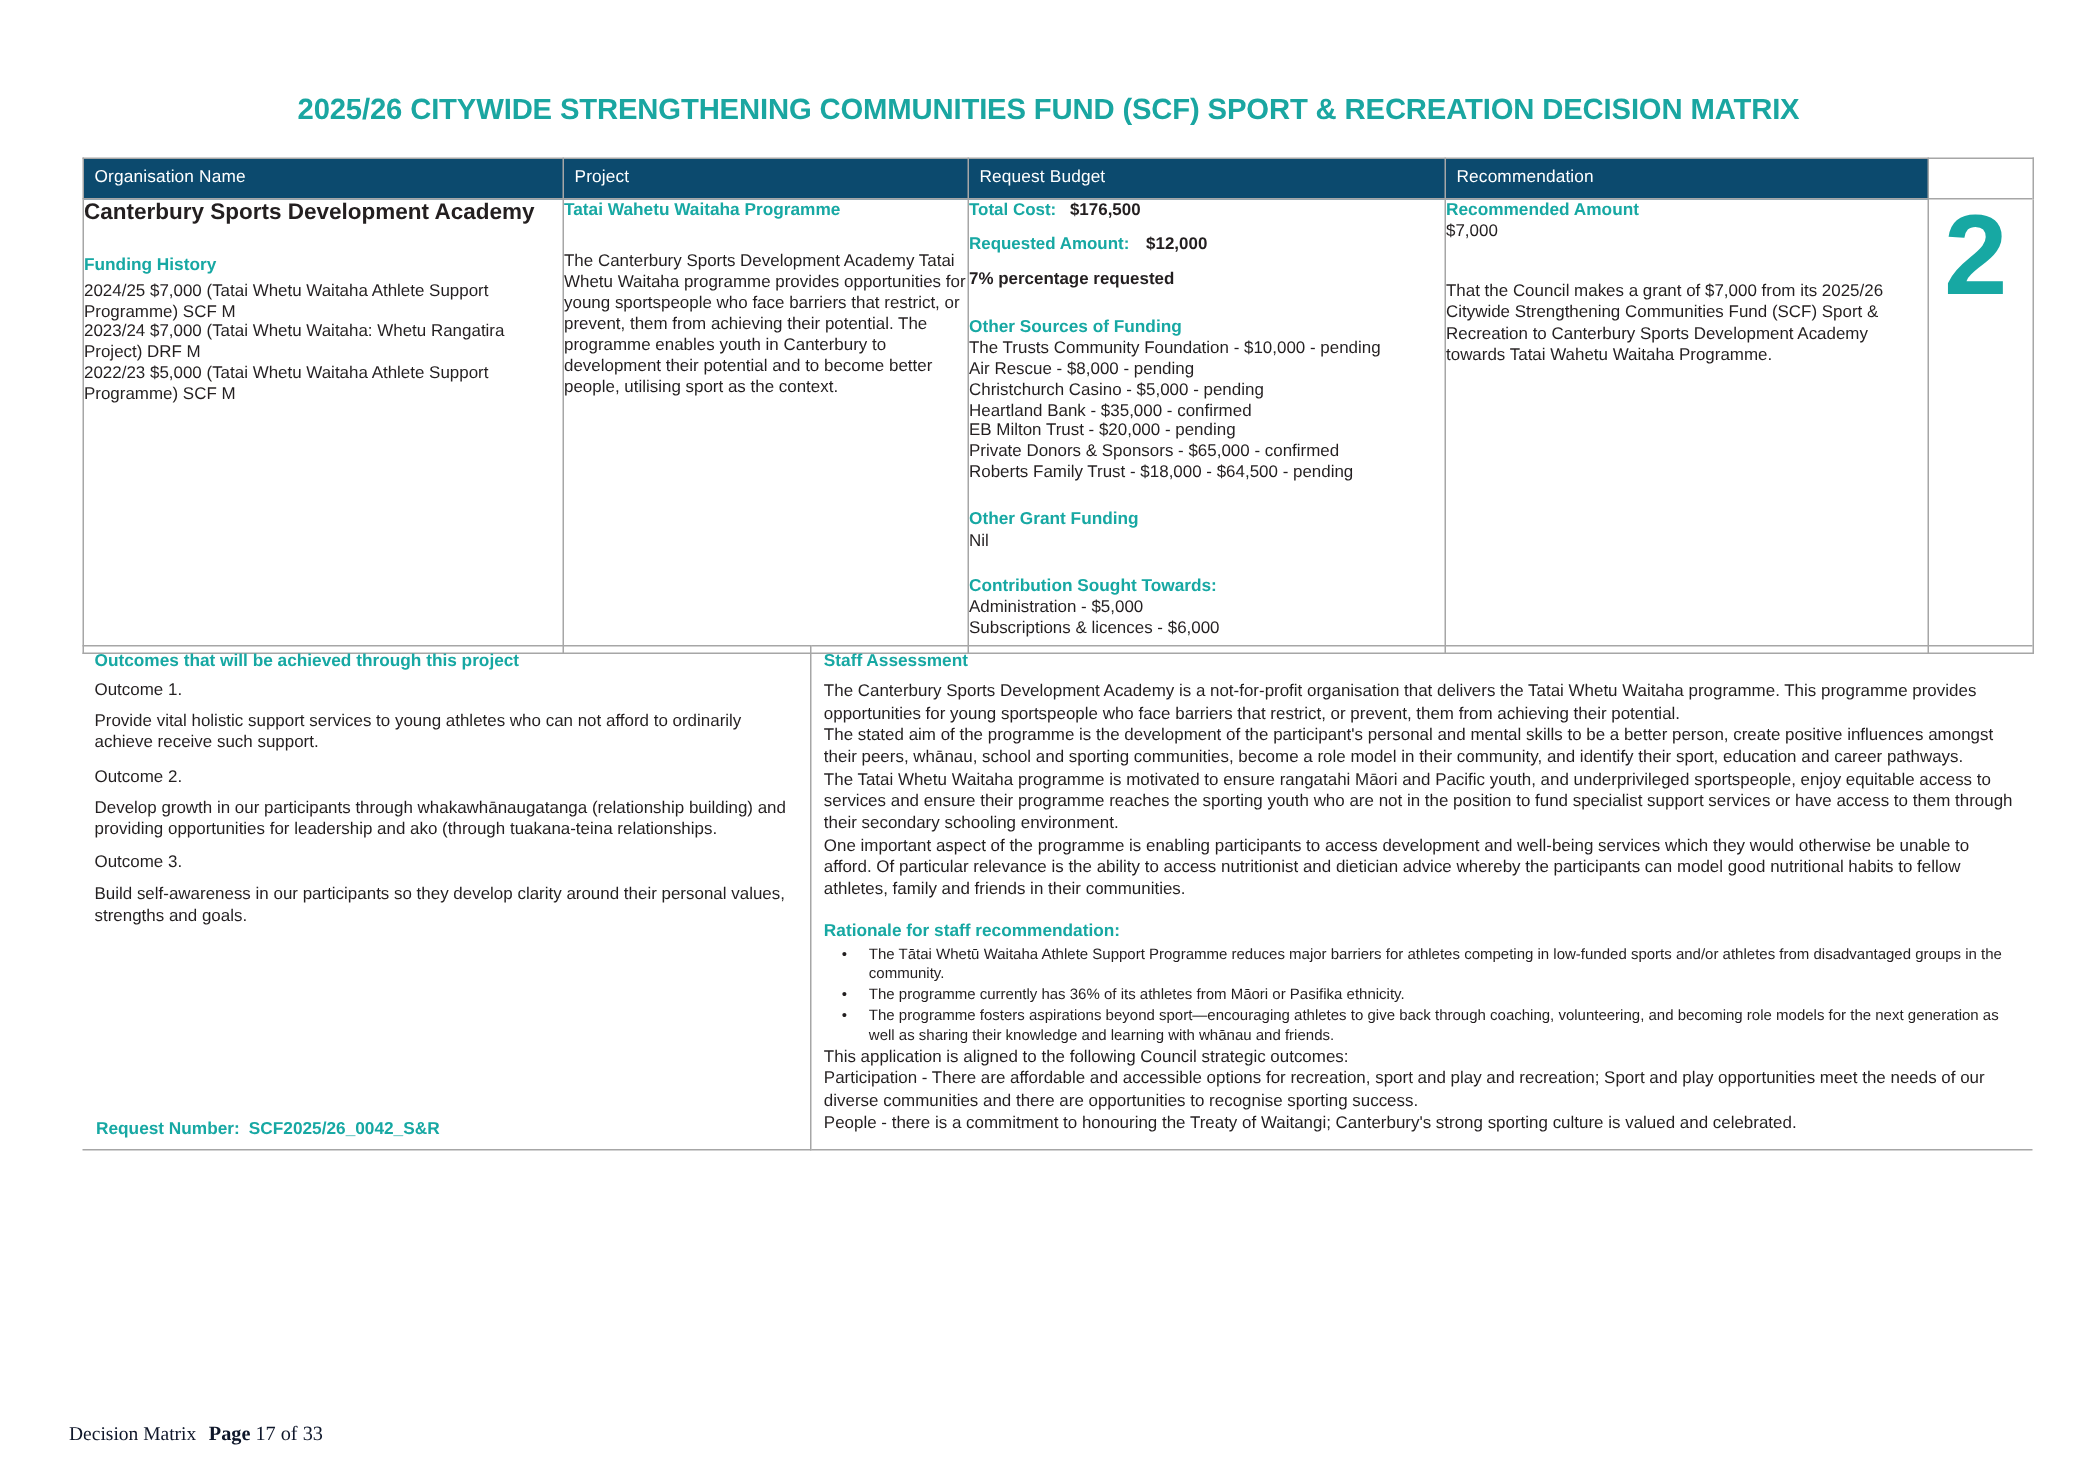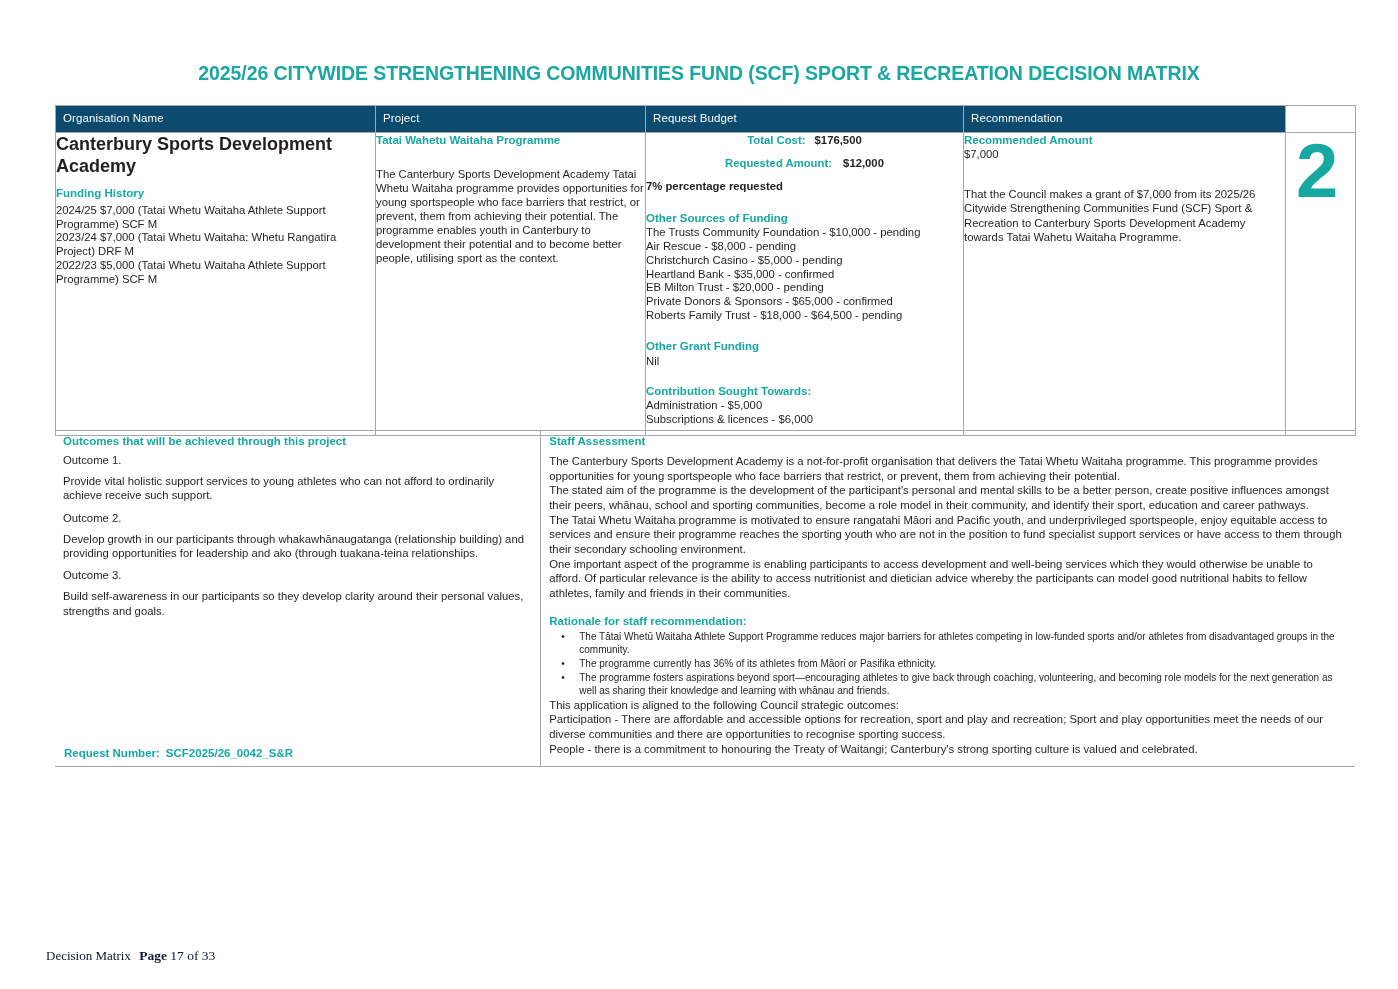--- a/index.html
+++ b/index.html
@@ -83,34 +83,33 @@
     padding: 2px 0 0 10px;
   }
 
   .teal-head {
     color: #17a8a3;
     font-weight: bold;
     font-size: 11.5px;
   }
   .org-name {
     font-weight: bold;
-    font-size: 18px;
-    margin-bottom: 8px;
+    font-size: 15px;
+    margin-bottom: 18px;
   }
   .mt-sm { margin-top: 9px; }
   .mt-md { margin-top: 14px; }
   .mt-lg { margin-top: 20px; }
 
   .fund-list { margin-top: 4px; }
   .fund-list div { line-height: 1.22; }
 
   .budget-line {
     font-weight: bold;
     margin-bottom: 9px;
-    text-align: center;
   }
   .budget-line .lbl { color: #17a8a3; }
   .budget-line .val { color: #231f20; }
   .pct-line { font-weight: bold; }
 
   .rank-number {
     color: #17a8a3;
     font-size: 76px;
     font-weight: bold;
     line-height: 0.95;

